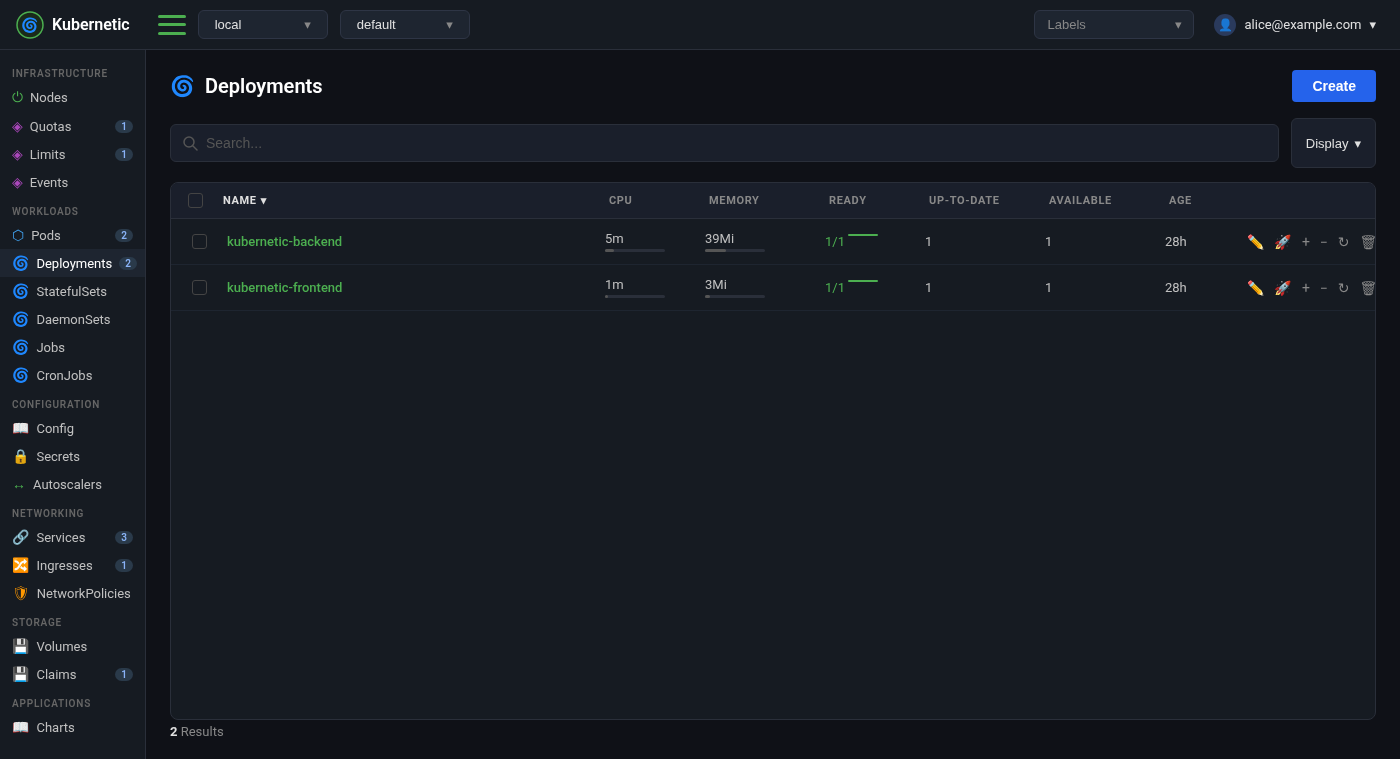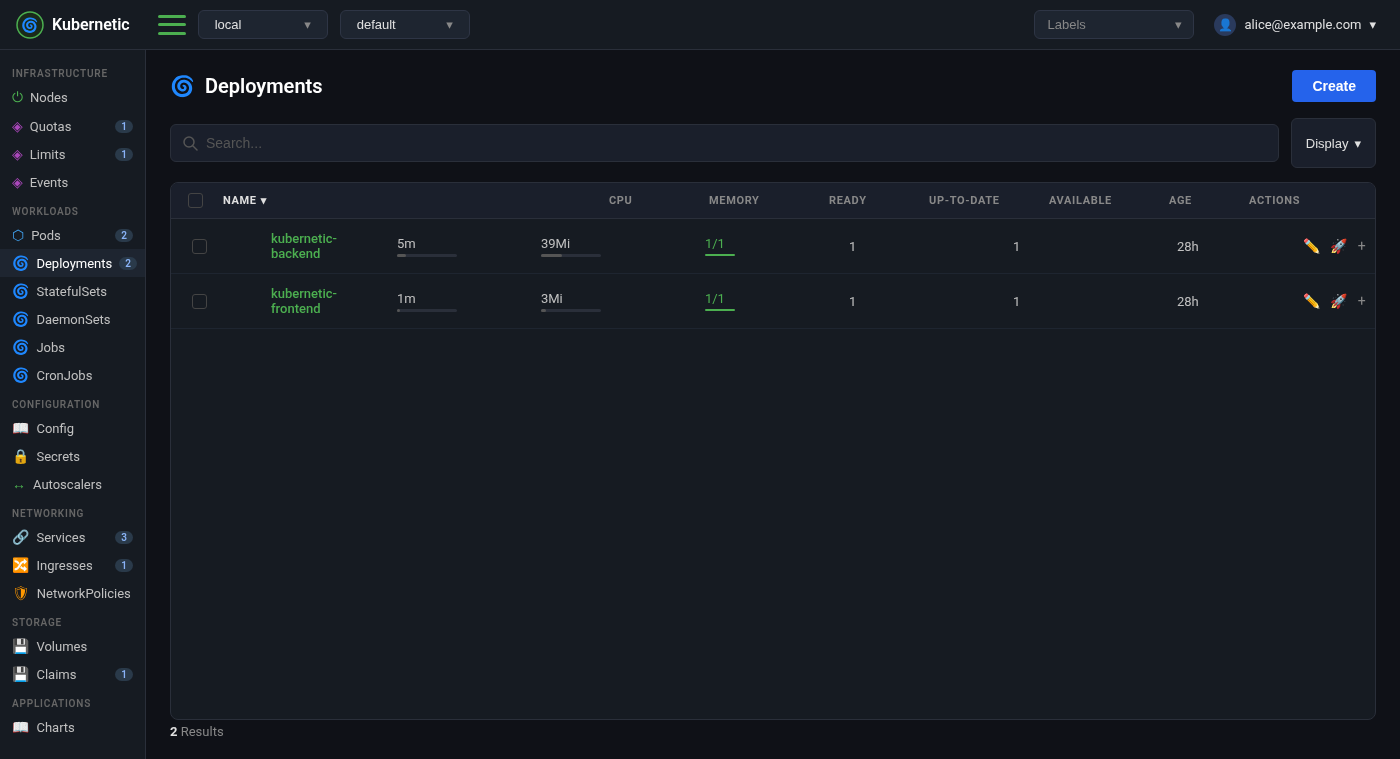--- a/index.html
+++ b/index.html
@@ -260,21 +260,20 @@
       align-items: center;
       gap: 4px;
     }
     .th.name-col { color: #e0e0e0; }
     .table-row {
       display: grid;
       grid-template-columns: 40px 1fr 100px 120px 100px 120px 120px 80px 130px;
       border-bottom: 1px solid #1e2530;
       padding: 0 8px;
       align-items: center;
-      gap: 44px;
     }
     .td {
       font-size: 13px;
       color: #c0c0c0;
       padding: 12px 8px;
       display: flex;
       align-items: center;
     }
     .td.name-link {
       color: #4caf50;
@@ -297,21 +296,20 @@
     }
     .metric-bar-fill {
       height: 100%;
       background: #555;
       border-radius: 2px;
     }
 
     .ready-val {
       color: #4caf50;
       display: flex;
-      flex-direction: column;
       gap: 3px;
     }
     .ready-underline {
       height: 2px;
       background: #4caf50;
       width: 30px;
       border-radius: 1px;
     }
 
     
@@ -517,21 +515,20 @@
         <div class="th name-col">
           <span>NAME</span>
           <span>▾</span>
         </div>
         <div class="th">CPU</div>
         <div class="th">MEMORY</div>
         <div class="th">READY</div>
         <div class="th">UP-TO-DATE</div>
         <div class="th">AVAILABLE</div>
         <div class="th">AGE</div>
-        <div class="th">ACTIONS</div>
       </div>
       <div id="table-body">
           <div class="table-row">
     <div class="td checkbox-col">
       <div class="cb"></div>
     </div>
     <div class="td name-link">kubernetic-backend</div>
     <div class="td">
       <div class="metric-cell">
         <span class="metric-val">5m</span>

